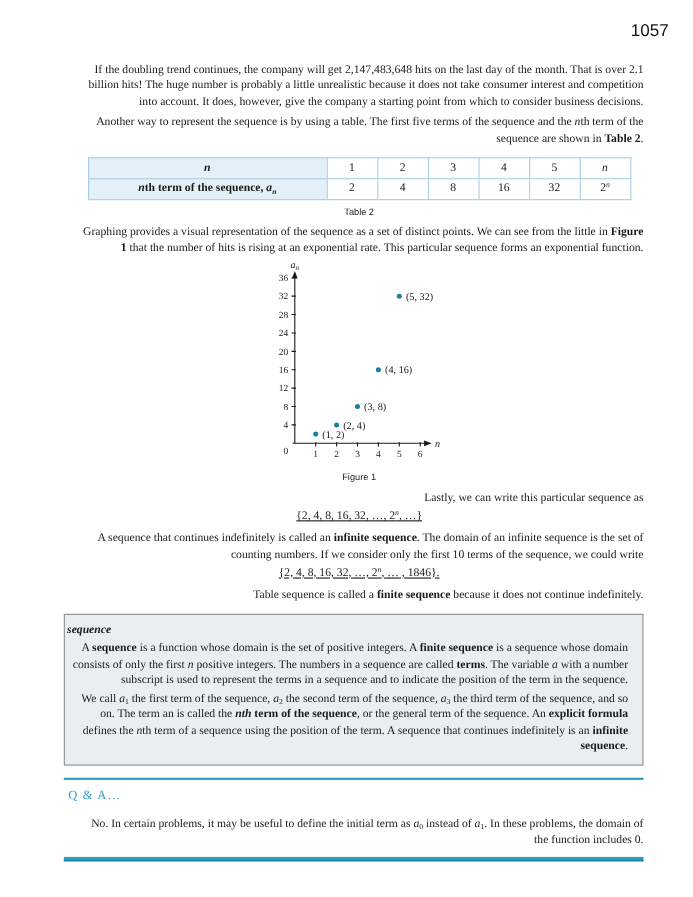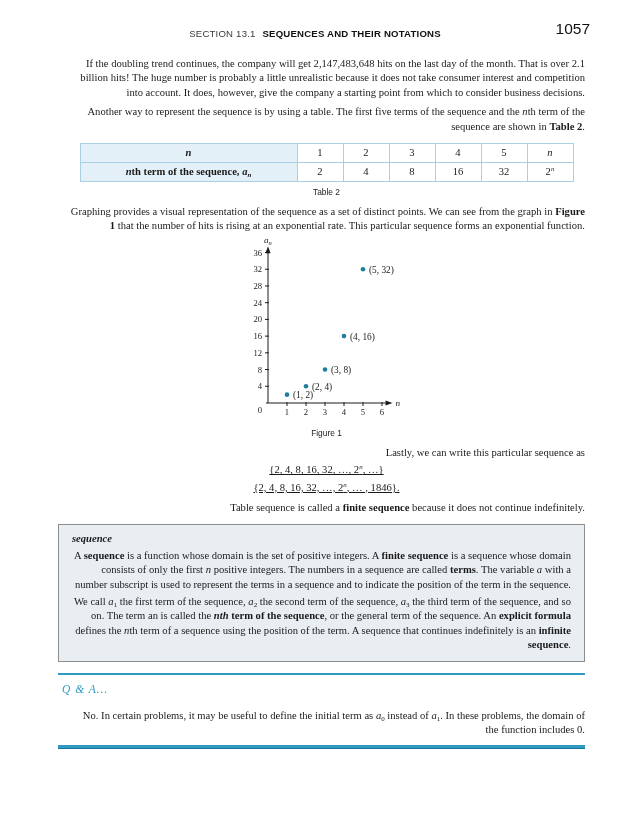--- a/index.html
+++ b/index.html
@@ -10,21 +10,21 @@
   }
   
   .header{position:relative;padding-top:27px;height:16px;}
   .header-center{
     text-align:center;
     font-family:"Liberation Sans","DejaVu Sans",sans-serif;
     font-size:9.6px;letter-spacing:.2px;color:#3a3a3a;
   }
   .sec-title{font-weight:bold;color:#111;margin-left:4px;}
   .page-num{
-    position:absolute;right:40px;top:22px;
+    position:absolute;right:22px;top:22px;
     font-family:"Liberation Sans","DejaVu Sans",sans-serif;
     font-size:15.5px;color:#111;
   }
   
   .content{padding:0 45px 0 68px;}
   p.para{margin:5.5px 0 0 0;text-align:right;}
   p.first{margin-top:14px;}
   .seg-b{font-weight:bold;}
   .seg-i{font-style:italic;}
   .seg-u{font-size:7px;vertical-align:-2px;line-height:0;}
@@ -44,47 +44,43 @@
   }
   
   .figure-wrap{text-align:center;margin-top:2px;}
   .figure-wrap svg{display:block;margin:0 auto;}
   .tick{font-family:"Liberation Serif","DejaVu Serif",serif;font-size:8.6px;fill:#1a1a1a;}
   .pt-label{font-family:"Liberation Serif","DejaVu Serif",serif;font-size:9.3px;fill:#1a1a1a;}
   .axis-label{font-family:"Liberation Serif","DejaVu Serif",serif;font-size:9.2px;font-style:italic;fill:#1a1a1a;}
   
   .def-box{
     background:#e9eef2;border:1px solid #8e8e8e;
-    margin:9px 0 0 -10px;padding:7px 13px 9px 13px;
+    margin:9px 0 0 -10px;padding:7px 13px 9px 2px;
   }
   .box-title{font-weight:bold;font-style:italic;}
   .def-box p.para{margin-top:3px;}
   
   .divider{height:0;border-top:2px solid #2f9bc0;margin:11px 0 0 -10px;}
   .qa-heading{
-    margin:7px 0 12px -6px;color:#2f9bc0;font-style:italic;
+    margin:7px 0 12px -6px;color:#2f9bc0;
     font-size:11.5px;letter-spacing:1px;
   }
   .qa-q{margin-top:3px;}
   .qa-a{margin-top:4px;}
   .bottom-bar{
     height:3px;background:#2f9bc0;border-bottom:1px solid #16789f;
     margin:8px 0 0 -10px;
   }
 </style>
 </head>
 <body>
 
 <div class="page">
 
   <div class="header">
-    <div class="header-center">
-      <span class="sec-label">SECTION 13.1</span>
-      <span class="sec-title">SEQUENCES AND THEIR NOTATIONS</span>
-    </div>
     <div class="page-num">1057</div>
   </div>
 
   <div class="content">
 
     <p class="para first">If the doubling trend continues, the company will get 2,147,483,648 hits on the last day of the month. That is over 2.1 billion hits! The huge number is probably a little unrealistic because it does not take consumer interest and competition into account. It does, however, give the company a starting point from which to consider business decisions.</p>
 
     <p class="para"><span>Another way to represent the sequence is by using a table. The first five terms of the sequence and the </span><span class="seg-i">n</span><span>th term of the sequence are shown in </span><span class="seg-b">Table 2</span><span>.</span></p>
 
     <table class="t2">
@@ -104,21 +100,21 @@
           <td class="num">4</td>
           <td class="num">8</td>
           <td class="num">16</td>
           <td class="num">32</td>
           <td class="num"><span>2</span><span class="seg-i seg-p">n</span></td>
         </tr>
       </tbody>
     </table>
     <div class="caption">Table 2</div>
 
-    <p class="para"><span>Graphing provides a visual representation of the sequence as a set of distinct points. We can see from the graph in </span><span class="seg-b">Figure 1</span><span> that the number of hits is rising at an exponential rate. This particular sequence forms an exponential function.</span></p>
+    <p class="para"><span>Graphing provides a visual representation of the sequence as a set of distinct points. We can see from the little in </span><span class="seg-b">Figure 1</span><span> that the number of hits is rising at an exponential rate. This particular sequence forms an exponential function.</span></p>
 
     <div class="figure-wrap">
       <svg id="figure-svg" width="210" height="188" viewBox="0 0 210 188">
           <line x1="46" y1="168" x2="46" y2="16.25" stroke="#1a1a1a" stroke-width="1"></line>
           <polygon points="43.4,18.25 48.6,18.25 46,11.25" fill="#1a1a1a"></polygon>
           <line x1="44" y1="168" x2="163.5" y2="168" stroke="#1a1a1a" stroke-width="1"></line>
           <polygon points="163.5,165.4 163.5,170.6 170.5,168" fill="#1a1a1a"></polygon>
           <line x1="43" y1="151.28" x2="47" y2="151.28" stroke="#1a1a1a" stroke-width="1"></line>
           <text x="40" y="154.28" text-anchor="end" class="tick">4</text>
           <line x1="43" y1="134.56" x2="47" y2="134.56" stroke="#1a1a1a" stroke-width="1"></line>
@@ -163,20 +159,21 @@
           <circle cx="141" cy="34.24000000000001" r="2.3" fill="#1e7e9e"></circle>
           <text x="147" y="37.64000000000001" class="pt-label">(5, 32)</text>
         </svg>
       <div class="caption">Figure 1</div>
     </div>
 
     <p class="para">Lastly, we can write this particular sequence as</p>
 
     <div class="formula"><span>{2, 4, 8, 16, 32, …, 2</span><span class="seg-i seg-p">n</span><span>, …}</span></div>
 
+    <p class="para"><span>A sequence that continues indefinitely is called an </span><span class="seg-b">infinite sequence</span><span>. The domain of an infinite sequence is the set of counting numbers. If we consider only the first 10 terms of the sequence, we could write</span></p>
 
     <div class="formula"><span>{2, 4, 8, 16, 32, …, 2</span><span class="seg-i seg-p">n</span><span>, … , 1846}.</span></div>
 
     <p class="para"><span>Table sequence is called a </span><span class="seg-b">finite sequence</span><span> because it does not continue indefinitely.</span></p>
 
     <div class="def-box">
       <div class="box-title">sequence</div>
       <p class="para"><span>A </span><span class="seg-b">sequence</span><span> is a function whose domain is the set of positive integers. A </span><span class="seg-b">finite sequence</span><span> is a sequence whose domain consists of only the first </span><span class="seg-i">n</span><span> positive integers. The numbers in a sequence are called </span><span class="seg-b">terms</span><span>. The variable </span><span class="seg-i">a</span><span> with a number subscript is used to represent the terms in a sequence and to indicate the position of the term in the sequence.</span></p>
       <p class="para"><span>We call </span><span class="seg-i">a</span><span class="seg-u">1</span><span> the first term of the sequence, </span><span class="seg-i">a</span><span class="seg-u">2</span><span> the second term of the sequence, </span><span class="seg-i">a</span><span class="seg-u">3</span><span> the third term of the sequence, and so on. The term an is called the </span><span class="seg-b seg-i">nth</span><span class="seg-b"> term of the sequence</span><span>, or the general term of the sequence. An </span><span class="seg-b">explicit formula</span><span> defines the </span><span class="seg-i">n</span><span>th term of a sequence using the position of the term. A sequence that continues indefinitely is an </span><span class="seg-b">infinite sequence</span><span>.</span></p>
     </div>

